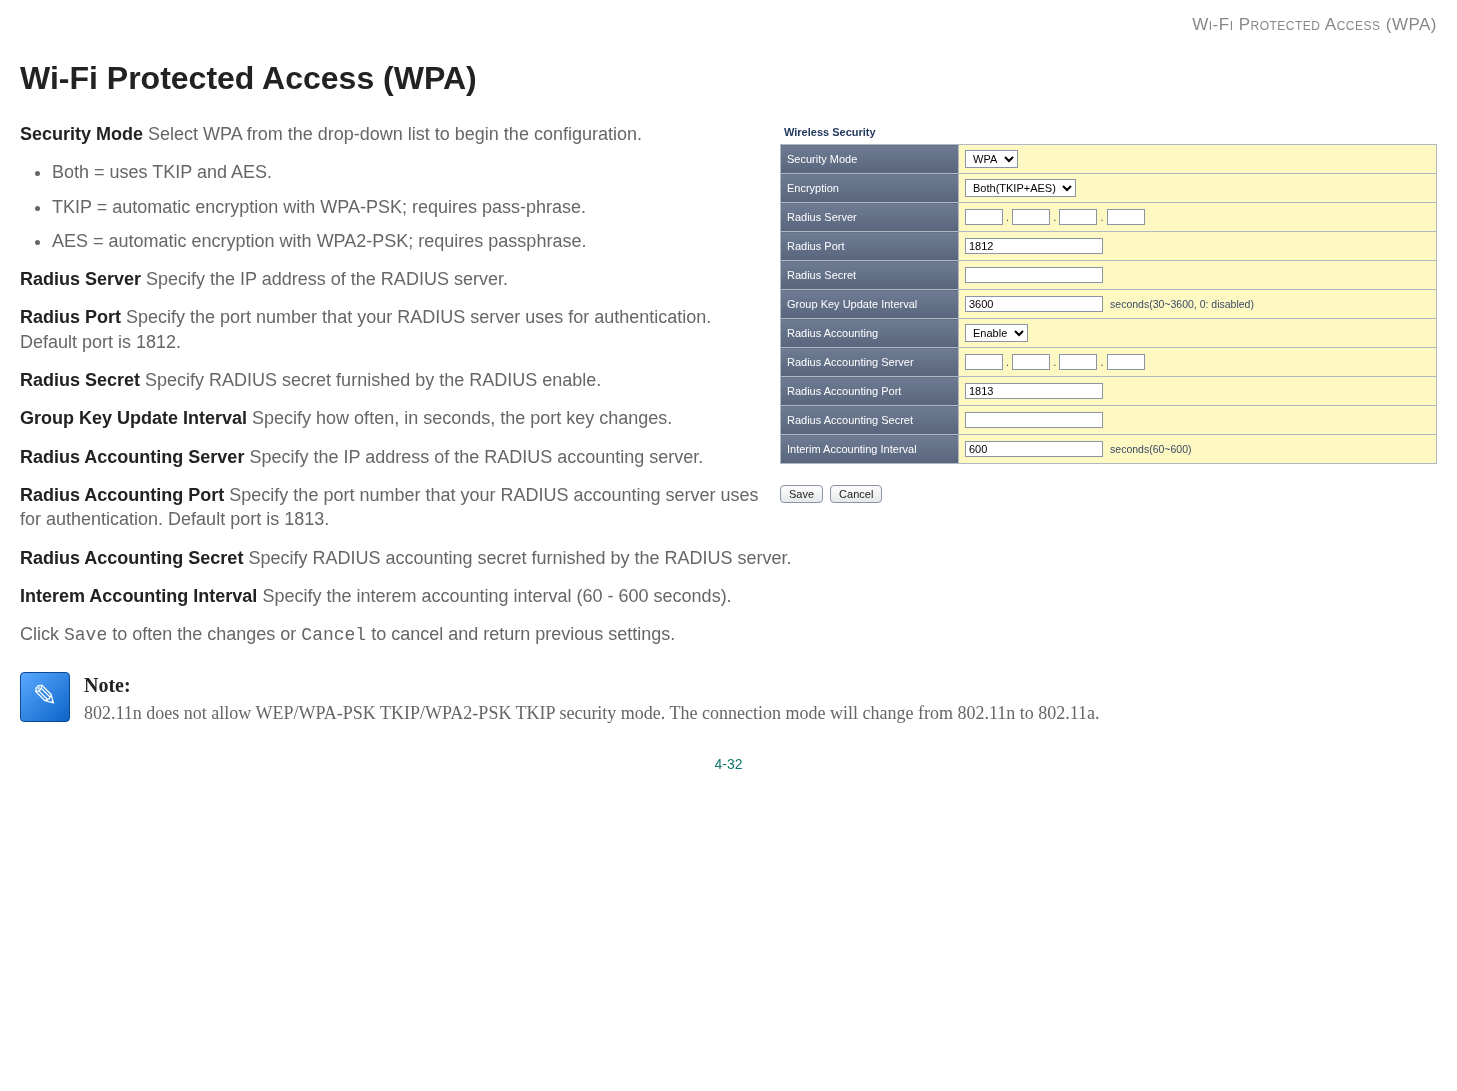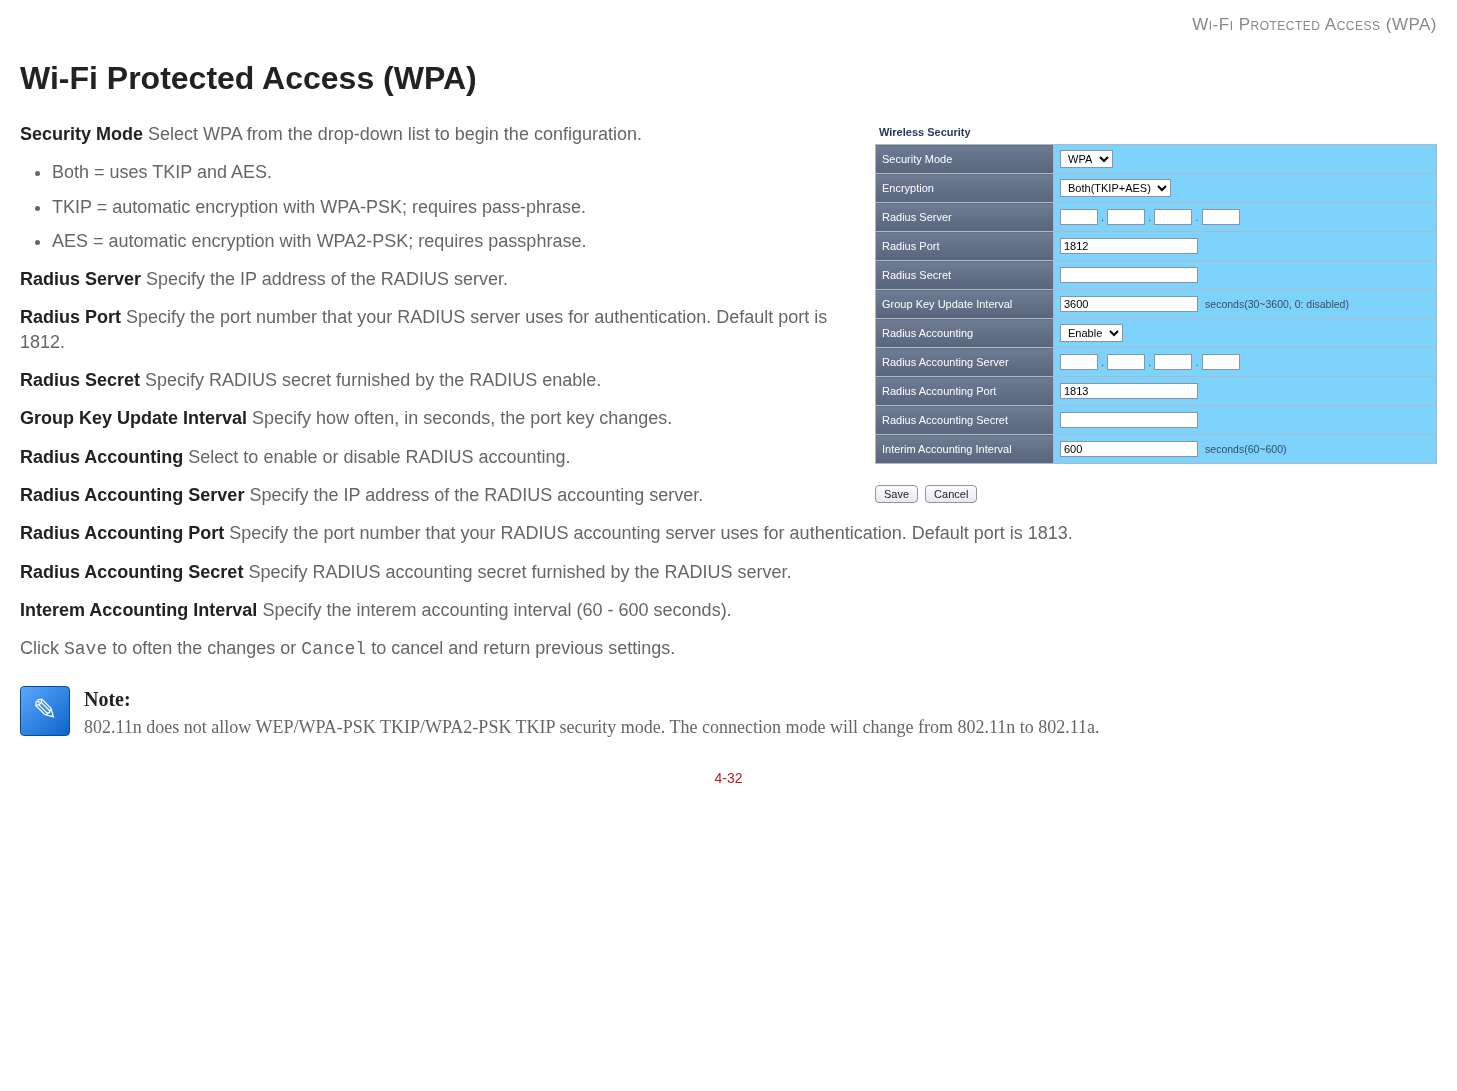--- a/index.html
+++ b/index.html
@@ -24,21 +24,21 @@
     font-size: 32px;
     font-weight: bold;
     color: #222;
     margin: 20px 0 25px 0;
   }
   .content-area {
     position: relative;
   }
   .screenshot-float {
     float: right;
-    width: 562px;
+    width: 657px;
     margin: 0 0 10px 20px;
   }
   .shot-header {
     font-weight: bold;
     font-size: 11px;
     color: #223a5e;
     padding: 4px 0 6px 4px;
   }
   .config-table {
     width: 100%;
@@ -51,21 +51,21 @@
     vertical-align: middle;
     height: 20px;
   }
   .config-table td.lbl {
     background: linear-gradient(#6e7c94, #58657c);
     color: #fff;
     width: 165px;
     font-weight: normal;
   }
   .config-table td.val {
-    background: #7dd3fc;
+    background: #fef9c3;
     color: #444;
   }
   .config-table select, .config-table input[type=text] {
     font-size: 11px;
     border: 1px solid #8a94a6;
     background: #fff;
     padding: 1px 3px;
   }
   .ip-seg { width: 30px; text-align: center; }
   .portbox { width: 130px; }
@@ -114,21 +114,21 @@
     position: absolute;
     top: 50%; left: 50%;
     transform: translate(-50%,-55%);
     font-size: 30px;
     color: #fff;
   }
   .note-text { color: #666; line-height: 1.35; font-family: Liberation Serif, serif; }
   .note-text .note-hd { font-size: 20px; font-weight: bold; color: #222; display: block; margin-bottom: 2px;}
   .page-footer {
     text-align: center;
-    color: #b91c1c;
+    color: #0f766e;
     font-size: 14px;
     margin-top: 30px;
   }
 </style>
 </head>
 <body>
 
 <div class="page-header">Wi-Fi Protected Access (WPA)</div>
 
 <h1 class="page-title">Wi-Fi Protected Access (WPA)</h1>
@@ -217,21 +217,20 @@
   </ul>
 
   <p class="body-para"><b>Radius Server</b><span>  Specify the IP address of the RADIUS server.</span></p>
 
   <p class="body-para"><b>Radius Port</b><span>  Specify the port number that your RADIUS server uses for authentication. Default port is 1812.</span></p>
 
   <p class="body-para"><b>Radius Secret</b><span>  Specify RADIUS secret furnished by the RADIUS enable.</span></p>
 
   <p class="body-para"><b>Group Key Update Interval</b><span>  Specify how often, in seconds, the port key changes.</span></p>
 
-  <p class="body-para"><b>Radius Accounting</b><span>  Select to enable or disable RADIUS accounting.</span></p>
 
   <p class="body-para"><b>Radius Accounting Server</b><span>  Specify the IP address of the RADIUS accounting server.</span></p>
 
   <p class="body-para"><b>Radius Accounting Port</b><span>  Specify the port number that your RADIUS accounting server uses for authentication. Default port is 1813.</span></p>
 
   <p class="body-para"><b>Radius Accounting Secret</b><span>  Specify RADIUS accounting secret furnished by the RADIUS server.</span></p>
 
   <p class="body-para"><b>Interem Accounting Interval</b><span>  Specify the interem accounting interval (60 - 600 seconds).</span></p>
 
   <p class="body-para">

